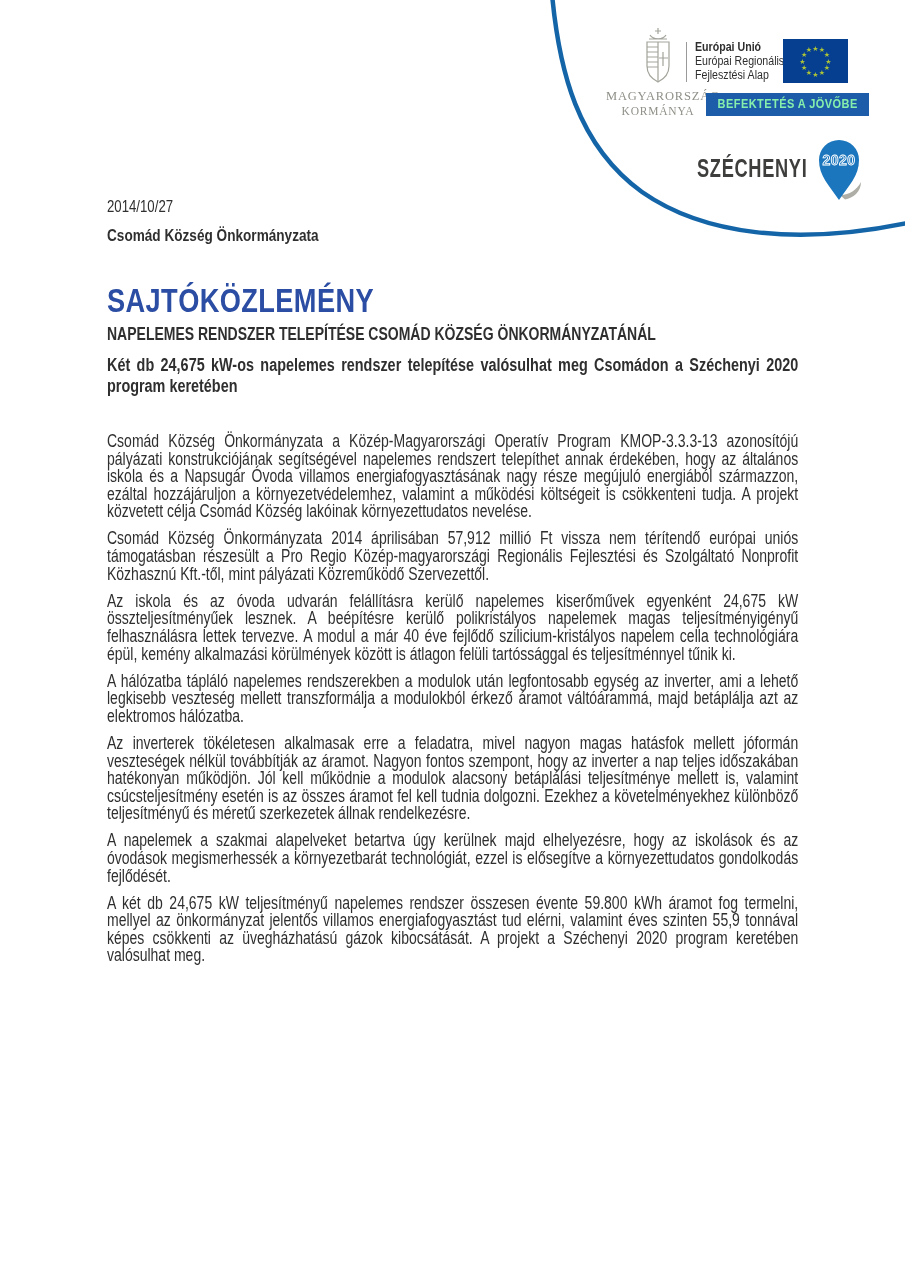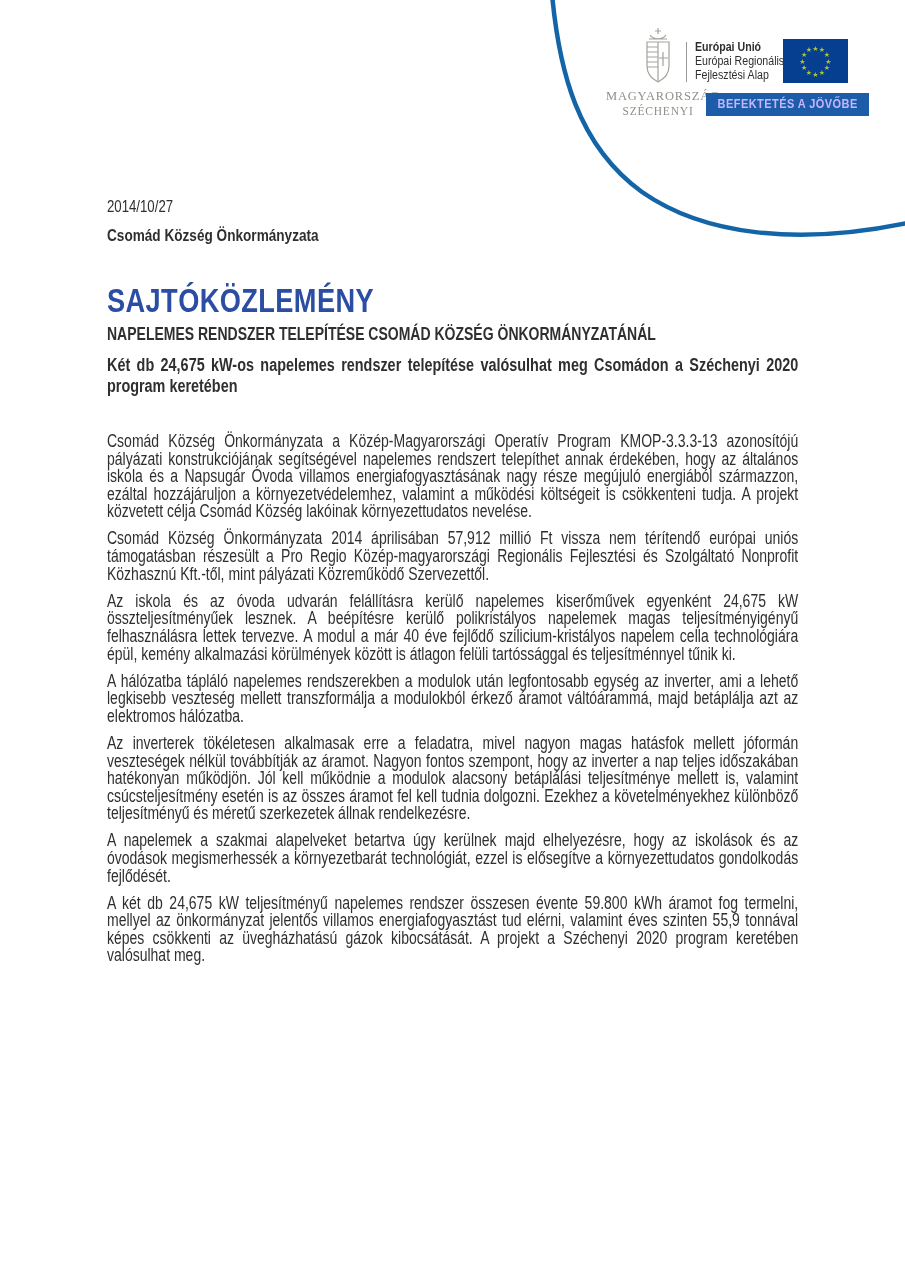--- a/index.html
+++ b/index.html
@@ -17,21 +17,21 @@
   .gov-line2 { font-family:"Liberation Serif", serif; font-size:11.5px; letter-spacing:0.8px; margin-top:1px; white-space:nowrap; }
 
   .eu-block { position:absolute; left:686px; top:39px; width:165px; height:46px; }
   .eu-divider { position:absolute; left:0; top:3px; width:1px; height:40px; background:#9a9a9a; }
   .eu-text { position:absolute; left:9px; top:1px; font-size:12.5px; line-height:14px; color:#2e2e2e;
              white-space:nowrap; transform:scaleX(0.85); transform-origin:0 0; }
   .eu-text .b { font-weight:bold; }
   .eu-flag { position:absolute; left:97px; top:0; }
 
   .banner { position:absolute; left:706px; top:93px; width:163px; height:23px; background:#1d5ca8;
-            color:#c4b5fd; text-align:center; }
+            color:#86efac; text-align:center; }
   .banner span { display:inline-block; font-size:12.5px; font-weight:bold; line-height:23px;
                  letter-spacing:0.5px; white-space:nowrap; transform:scaleX(0.88); transform-origin:50% 0; }
 
   .szechenyi { position:absolute; left:697px; top:153px; height:60px; }
   .sz-text { font-size:26px; font-weight:bold; color:#3e3e3d; letter-spacing:1px; white-space:nowrap;
              transform:scaleX(0.70); transform-origin:0 0; }
   .sz-pin { position:absolute; left:119px; top:-15px; }
 
   
   .doc-text {
@@ -61,21 +61,21 @@
       <g fill="none" stroke="#a3a39b" stroke-width="1.2">
         <path d="M17,0 v6 M14,3 h6"></path>
         <path d="M9,7 C12,12 22,12 25,7 M8,11 h18"></path>
         <path d="M6,14 h22 v24 c0,9 -7,14 -11,16 c-4,-2 -11,-7 -11,-16 z"></path>
         <path d="M6,19 h11 M6,24 h11 M6,29 h11 M6,34 h11 M6,39 h11"></path>
         <path d="M17,14 v39"></path>
         <path d="M22,24 v14 M18,30 h9"></path>
       </g>
     </svg>
     <div class="gov-line1">MAGYARORSZÁG</div>
-    <div class="gov-line2">SZÉCHENYI</div>
+    <div class="gov-line2">KORMÁNYA</div>
   </div>
 
   <div class="eu-block">
     <div class="eu-divider"></div>
     <div class="eu-text">
       <div class="b">Európai Unió</div>
       <div>Európai Regionális</div>
       <div>Fejlesztési Alap</div>
     </div>
     <svg class="eu-flag" width="65" height="44" viewBox="0 0 65 44">
@@ -94,20 +94,28 @@
         <text x="21.2" y="18">★</text>
           <text x="26" y="13.2">★</text>
       </g>
     </svg>
   </div>
 
   <div class="banner">
     <span>BEFEKTETÉS A JÖVŐBE</span>
   </div>
 
+  <div class="szechenyi">
+    <div class="sz-text">SZÉCHENYI</div>
+    <svg class="sz-pin" width="48" height="66" viewBox="0 0 48 66">
+      <path d="M24,57 C32,57.5 41,52 45,44 C45,54 37,60 29,61.5 Z" fill="#aeaea7"></path>
+      <path d="M23,62 C13,47 3,38 3,22 A20,20 0 1 1 43,22 C43,38 33,47 23,62 Z" fill="#1b76bd"></path>
+      <text x="23" y="27" font-size="14" font-weight="bold" text-anchor="middle" fill="none" stroke="#ffffff" stroke-width="0.9" letter-spacing="0.5" font-family="Liberation Sans, sans-serif">2020</text>
+    </svg>
+  </div>
 
   <div class="doc-text">
     <div class="date">2014/10/27</div>
     <div class="org">Csomád Község Önkormányzata</div>
     <div class="title">SAJTÓKÖZLEMÉNY</div>
     <div class="sub1">NAPELEMES RENDSZER TELEPÍTÉSE CSOMÁD KÖZSÉG ÖNKORMÁNYZATÁNÁL</div>
     <div class="sub2">Két db 24,675 kW-os napelemes rendszer telepítése valósulhat meg Csomádon a Széchenyi 2020 program keretében</div>
 
     <div class="body-copy">
       <p>Csomád Község Önkormányzata a Közép-Magyarországi Operatív Program KMOP-3.3.3-13 azonosítójú pályázati konstrukciójának segítségével napelemes rendszert telepíthet annak érdekében, hogy az általános iskola és a Napsugár Óvoda villamos energiafogyasztásának nagy része megújuló energiából származzon, ezáltal hozzájáruljon a környezetvédelemhez, valamint a működési költségeit is csökkenteni tudja. A projekt közvetett célja Csomád Község lakóinak környezettudatos nevelése.</p>

